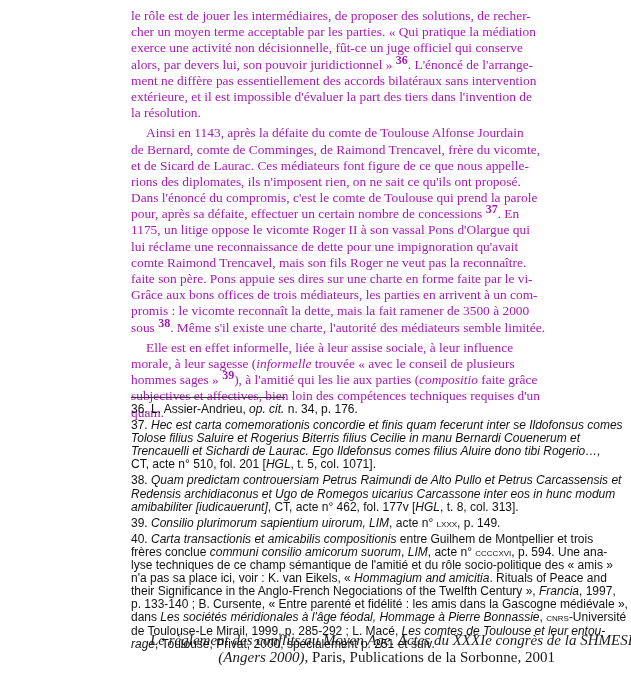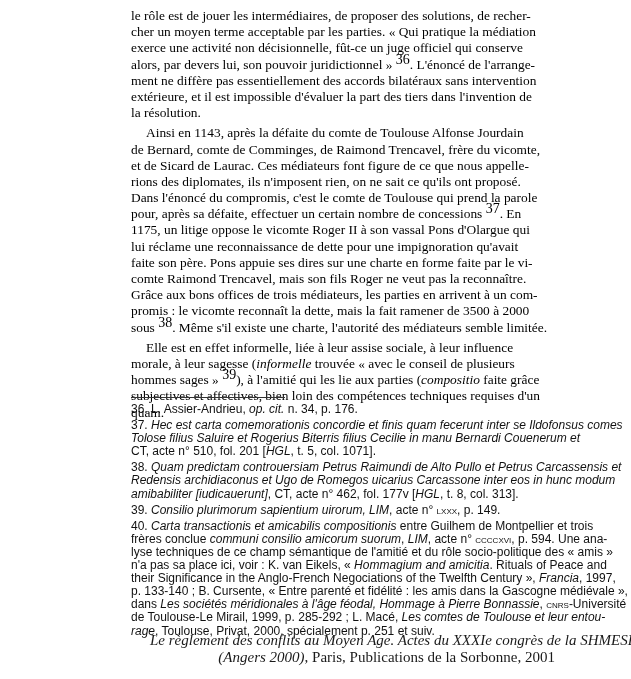--- a/index.html
+++ b/index.html
@@ -1,29 +1,29 @@
 <!DOCTYPE html>
 <html><head>
 <meta charset="utf-8">
 <style>
   html, body { margin: 0; padding: 0; background: #ffffff; }
   body { width: 631px; height: 679px; position: relative; overflow: hidden; }
   .page { position: absolute; left: 0; top: 0; width: 631px; height: 679px; }
   .body-text {
     position: absolute; left: 131px; top: 8px; width: 363px;
-    font-family: "Liberation Serif", serif; font-size: 13.4px; color: #000000;
+    font-family: "Liberation Serif", serif; font-size: 13.4px; color: #a21caf;
   }
   .para { margin: 0 0 4px 0; }
   .line {
     display: block; height: 16.2px; line-height: 16.2px; white-space: nowrap;
     text-align: justify; text-align-last: justify;
   }
   .line.last { text-align-last: left; }
   .line.indent { padding-left: 15px; }
-  .sup { font-size: 14px; vertical-align: 5px; line-height: 0; }
+  .sup { font-size: 12px; vertical-align: 5px; line-height: 0; font-weight: bold; }
   .it { font-style: italic; }
   .sc { font-variant: small-caps; font-size: 0.92em; }
   .sep {
     position: absolute; left: 131px; top: 397px; width: 154px; height: 0;
     border-top: 1px solid #333;
   }
   .notes {
     position: absolute; left: 131px; top: 403px; width: 363px;
     font-family: Liberation Sans, sans-serif; font-size: 12px; color: #111;
   }
@@ -52,42 +52,43 @@
       </div>
       <div class="para">
         <span class="line indent"><span class="">Ainsi en 1143, après la défaite du comte de Toulouse Alfonse Jourdain</span></span>
         <span class="line"><span class="">de Bernard, comte de Comminges, de Raimond Trencavel, frère du vicomte,</span></span>
         <span class="line"><span class="">et de Sicard de Laurac. Ces médiateurs font figure de ce que nous appelle-</span></span>
         <span class="line"><span class="">rions des diplomates, ils n'imposent rien, on ne sait ce qu'ils ont proposé.</span></span>
         <span class="line"><span class="">Dans l'énoncé du compromis, c'est le comte de Toulouse qui prend la parole</span></span>
         <span class="line"><span class="">pour, après sa défaite, effectuer un certain nombre de concessions </span><span class="sup">37</span><span class="">. En</span></span>
         <span class="line"><span class="">1175, un litige oppose le vicomte Roger II à son vassal Pons d'Olargue qui</span></span>
         <span class="line"><span class="">lui réclame une reconnaissance de dette pour une impignoration qu'avait</span></span>
+        <span class="line"><span class="">comte Raimond Trencavel, mais son fils Roger ne veut pas la reconnaître.</span></span>
         <span class="line"><span class="">faite son père. Pons appuie ses dires sur une charte en forme faite par le vi-</span></span>
-        <span class="line"><span class="">comte Raimond Trencavel, mais son fils Roger ne veut pas la reconnaître.</span></span>
         <span class="line"><span class="">Grâce aux bons offices de trois médiateurs, les parties en arrivent à un com-</span></span>
         <span class="line"><span class="">promis : le vicomte reconnaît la dette, mais la fait ramener de 3500 à 2000</span></span>
         <span class="line last"><span class="">sous </span><span class="sup">38</span><span class="">. Même s'il existe une charte, l'autorité des médiateurs semble limitée.</span></span>
       </div>
       <div class="para">
         <span class="line indent"><span class="">Elle est en effet informelle, liée à leur assise sociale, à leur influence</span></span>
         <span class="line"><span class="">morale, à leur sagesse (</span><span class="it">informelle</span><span class=""> trouvée « avec le conseil de plusieurs</span></span>
         <span class="line"><span class="">hommes sages » </span><span class="sup">39</span><span class="">), à l'amitié qui les lie aux parties (</span><span class="it">compositio</span><span class=""> faite grâce</span></span>
         <span class="line"><span class="">subjectives et affectives, bien loin des compétences techniques requises d'un</span></span>
         <span class="line last"><span class="">quam.</span></span>
       </div>
     </div>
   <div class="sep"></div>
   <div class="notes" id="notes">
       <div class="note">
         <span class="line last"><span class="">36. L. Assier-Andrieu, </span><span class="it">op. cit.</span><span class=""> n. 34, p. 176.</span></span>
       </div>
       <div class="note">
         <span class="line"><span class="">37. </span><span class="it">Hec est carta comemorationis concordie et finis quam fecerunt inter se Ildofonsus comes</span></span>
         <span class="line"><span class="it">Tolose filius Saluire et Rogerius Biterris filius Cecilie in manu Bernardi Couenerum et</span></span>
+        <span class="line"><span class="it">Trencauelli et Sichardi de Laurac. Ego Ildefonsus comes filius Aluire dono tibi Rogerio…,</span></span>
         <span class="line last"><span class="">CT, acte n° 510, fol. 201 [</span><span class="it">HGL</span><span class="">, t. 5, col. 1071].</span></span>
       </div>
       <div class="note">
         <span class="line"><span class="">38. </span><span class="it">Quam predictam controuersiam Petrus Raimundi de Alto Pullo et Petrus Carcassensis et</span></span>
         <span class="line"><span class="it">Redensis archidiaconus et Ugo de Romegos uicarius Carcassone inter eos in hunc modum</span></span>
         <span class="line last"><span class="it">amibabiliter [iudicauerunt]</span><span class="">, CT, acte n° 462, fol. 177v [</span><span class="it">HGL</span><span class="">, t. 8, col. 313].</span></span>
       </div>
       <div class="note">
         <span class="line last"><span class="">39. </span><span class="it">Consilio plurimorum sapientium uirorum, LIM</span><span class="">, acte n° </span><span class="sc">lxxx</span><span class="">, p. 149.</span></span>
       </div>

